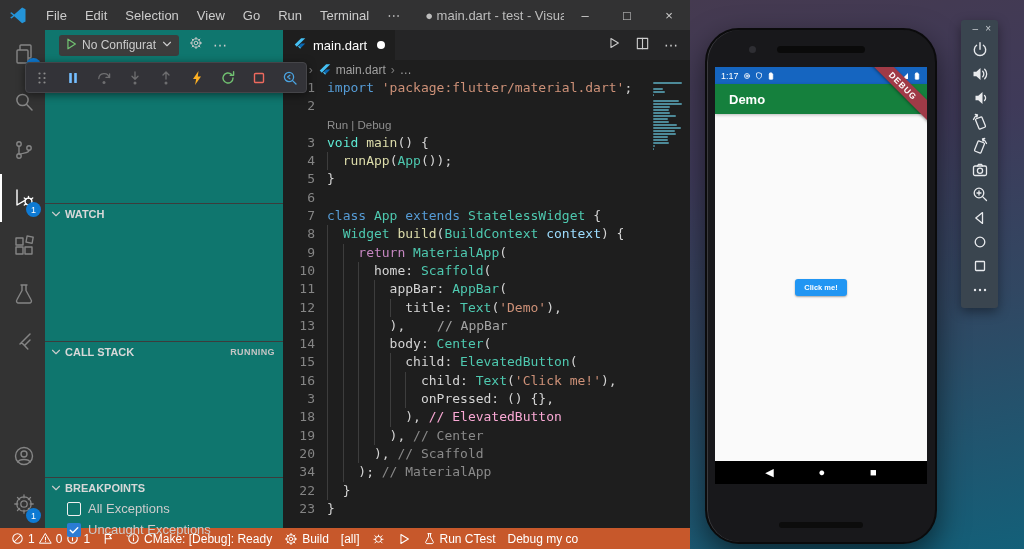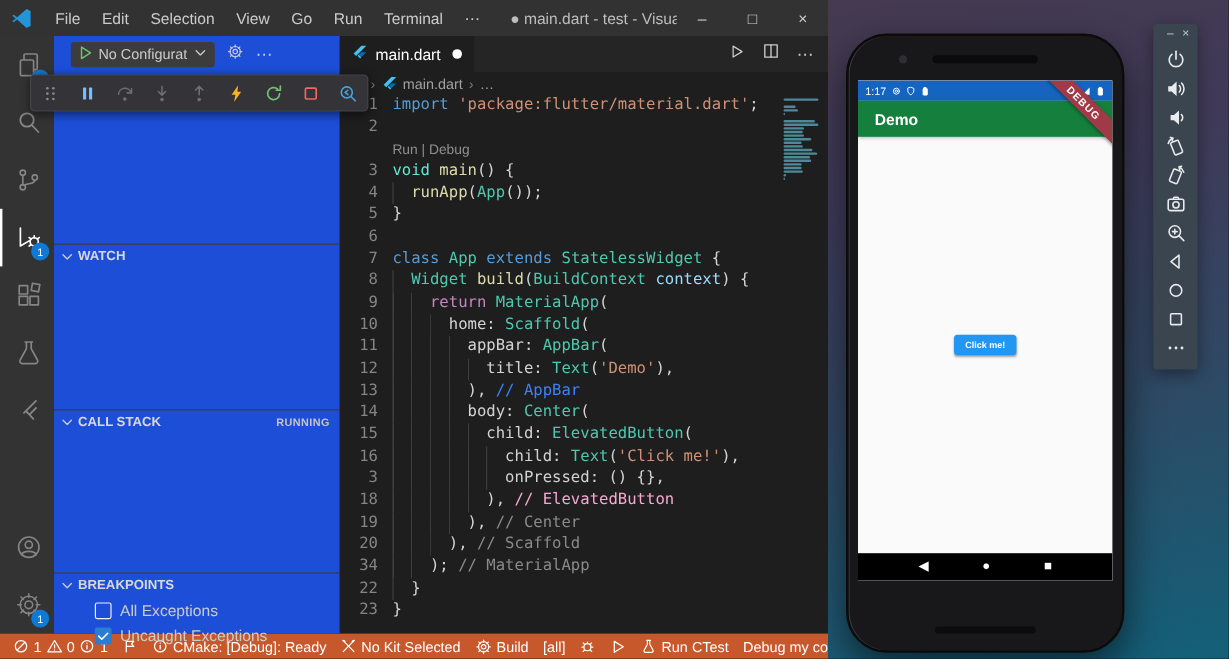--- a/index.html
+++ b/index.html
@@ -42,30 +42,30 @@
   .win-title { margin-left:16px; color:#bdbdbd; white-space:nowrap; overflow:hidden; }
   .win-ctrls { margin-left:auto; display:flex; height:30px; }
   .win-ctrl { width:42px; display:flex; align-items:center; justify-content:center; font-size:13px; color:#cfcfcf; }
   .mid { flex:1; display:flex; min-height:0; }
   .abar { width:45px; background:#333333; display:flex; flex-direction:column; align-items:stretch; flex:none; }
   .abar-item { position:relative; height:48px; display:flex; align-items:center; justify-content:center; color:#858585; border-left:2px solid transparent; }
   .abar-item.active { color:#ffffff; border-left:2px solid #ffffff; }
   .abar-item.first-bottom { margin-top:auto; }
   .abar-badge { position:absolute; right:4px; bottom:5px; min-width:15px; height:15px; border-radius:50%;
     color:#fff; font-size:9px; display:flex; align-items:center; justify-content:center; }
-  .sidebar { width:238px; background:#1d4ed8; flex:none; position:relative; display:flex; flex-direction:column;justify-content:flex-end; }
+  .sidebar { width:238px; background:#0f766e; flex:none; position:relative; display:flex; flex-direction:column;justify-content:flex-end; }
   .side-head { height:30px; display:flex; align-items:center; padding:0 8px 0 14px; gap:10px; }
   .cfg-box { display:flex; align-items:center; gap:4px; background:#3c3c3c; border-radius:3px; height:21px; padding:0 5px; color:#cccccc; font-size:12px; }
   .cfg-label { max-width:80px; overflow:hidden; white-space:nowrap; }
   .side-body { position:relative; flex:1; }
   .sec { position:absolute; left:0; right:0; }
   .sec-head { height:21px; display:flex; align-items:center; gap:2px; padding:0 8px 0 4px; color:#d8d8d8;
     font-size:11px; font-weight:bold; border-top:1px solid #3c3c3c; }
   .sec-badge { margin-left:auto; font-size:9px; color:#c5c5c5; font-weight:bold; letter-spacing:.4px; }
-  .bp-row { height:21px; display:flex; align-items:center; gap:7px; padding-left:34px; color:#cccccc; font-size:13px; }
+  .bp-row { height:21px; display:flex; align-items:center; gap:7px; padding-left:22px; color:#cccccc; font-size:13px; }
   .cb { width:14px; height:14px; border-radius:2px; flex:none; display:flex; align-items:center; justify-content:center; }
   .cb.off { border:1.5px solid #f0f0f0; background:transparent; }
   .cb.on { border:none; }
   .editor-col { flex:1; display:flex; flex-direction:column; min-width:0; background:#1e1e1e; }
   .tabbar { height:30px; background:#252526; display:flex; align-items:center; flex:none; }
   .tab { height:30px; background:#1e1e1e; display:flex; align-items:center; gap:6px; padding:0 10px; color:#ffffff; font-size:13px; border-right:1px solid #252526; }
   .tab-dot { width:8px; height:8px; border-radius:50%; background:#fff; margin-left:4px; }
   .tab-actions { margin-left:auto; display:flex; align-items:center; gap:14px; padding-right:12px; color:#cccccc; }
   .crumbs { height:19px; display:flex; align-items:center; gap:5px; padding-left:14px; color:#a0a0a0; font-size:12px; flex:none; }
   .crumb { display:flex; align-items:center; gap:4px; }
@@ -485,21 +485,21 @@
               <div class="code-row"><span class="ln">3</span><span class="code-text"><span style="color: #5eead4;">void</span><span style="color: rgb(212, 212, 212);"> </span><span style="color: rgb(220, 220, 170);">main</span><span style="color: rgb(212, 212, 212);">() {</span></span></div>
               <div class="code-row"><span class="ln">4</span><span class="guides" style="width: 1px;"></span><span class="code-text"><span style="color: rgb(212, 212, 212);">  </span><span style="color: rgb(220, 220, 170);">runApp</span><span style="color: rgb(212, 212, 212);">(</span><span style="color: rgb(78, 201, 176);">App</span><span style="color: rgb(212, 212, 212);">());</span></span></div>
               <div class="code-row"><span class="ln">5</span><span class="code-text"><span style="color: rgb(212, 212, 212);">}</span></span></div>
               <div class="code-row"><span class="ln">6</span><span class="code-text"></span></div>
               <div class="code-row"><span class="ln">7</span><span class="code-text"><span style="color: rgb(86, 156, 214);">class</span><span style="color: rgb(212, 212, 212);"> </span><span style="color: rgb(78, 201, 176);">App</span><span style="color: rgb(212, 212, 212);"> </span><span style="color: rgb(86, 156, 214);">extends</span><span style="color: rgb(212, 212, 212);"> </span><span style="color: rgb(78, 201, 176);">StatelessWidget</span><span style="color: rgb(212, 212, 212);"> {</span></span></div>
               <div class="code-row"><span class="ln">8</span><span class="guides" style="width: 1px;"></span><span class="code-text"><span style="color: rgb(212, 212, 212);">  </span><span style="color: rgb(78, 201, 176);">Widget</span><span style="color: rgb(212, 212, 212);"> </span><span style="color: rgb(220, 220, 170);">build</span><span style="color: rgb(212, 212, 212);">(</span><span style="color: rgb(78, 201, 176);">BuildContext</span><span style="color: rgb(212, 212, 212);"> </span><span style="color: rgb(156, 220, 254);">context</span><span style="color: rgb(212, 212, 212);">) {</span></span></div>
               <div class="code-row"><span class="ln">9</span><span class="guides" style="width: 16.66px;"></span><span class="code-text"><span style="color: rgb(212, 212, 212);">    </span><span style="color: rgb(197, 134, 192);">return</span><span style="color: rgb(212, 212, 212);"> </span><span style="color: rgb(78, 201, 176);">MaterialApp</span><span style="color: rgb(212, 212, 212);">(</span></span></div>
               <div class="code-row"><span class="ln">10</span><span class="guides" style="width: 32.32px;"></span><span class="code-text"><span style="color: rgb(212, 212, 212);">      home: </span><span style="color: rgb(78, 201, 176);">Scaffold</span><span style="color: rgb(212, 212, 212);">(</span></span></div>
               <div class="code-row"><span class="ln">11</span><span class="guides" style="width: 47.98px;"></span><span class="code-text"><span style="color: rgb(212, 212, 212);">        appBar: </span><span style="color: rgb(78, 201, 176);">AppBar</span><span style="color: rgb(212, 212, 212);">(</span></span></div>
               <div class="code-row"><span class="ln">12</span><span class="guides" style="width: 63.64px;"></span><span class="code-text"><span style="color: rgb(212, 212, 212);">          title: </span><span style="color: rgb(78, 201, 176);">Text</span><span style="color: rgb(212, 212, 212);">(</span><span style="color: rgb(206, 145, 120);">'Demo'</span><span style="color: rgb(212, 212, 212);">),</span></span></div>
-              <div class="code-row"><span class="ln">13</span><span class="guides" style="width: 47.98px;"></span><span class="code-text"><span style="color: rgb(212, 212, 212);">        ), </span><span style="color: #3b82f6;">// AppBar</span></span></div>
+              <div class="code-row"><span class="ln">13</span><span class="guides" style="width: 47.98px;"></span><span class="code-text"><span style="color: rgb(212, 212, 212);">        ), </span><span style="color: #a3a3a3; margin-left: 24px;">// AppBar</span></span></div>
               <div class="code-row"><span class="ln">14</span><span class="guides" style="width: 47.98px;"></span><span class="code-text"><span style="color: rgb(212, 212, 212);">        body: </span><span style="color: rgb(78, 201, 176);">Center</span><span style="color: rgb(212, 212, 212);">(</span></span></div>
               <div class="code-row"><span class="ln">15</span><span class="guides" style="width: 63.64px;"></span><span class="code-text"><span style="color: rgb(212, 212, 212);">          child: </span><span style="color: rgb(78, 201, 176);">ElevatedButton</span><span style="color: rgb(212, 212, 212);">(</span></span></div>
               <div class="code-row"><span class="ln">16</span><span class="guides" style="width: 79.3px;"></span><span class="code-text"><span style="color: rgb(212, 212, 212);">            child: </span><span style="color: rgb(78, 201, 176);">Text</span><span style="color: rgb(212, 212, 212);">(</span><span style="color: rgb(206, 145, 120);">'Click me!'</span><span style="color: rgb(212, 212, 212);">),</span></span></div>
               <div class="code-row"><span class="ln">3</span><span class="guides" style="width: 79.3px;"></span><span class="code-text"><span style="color: rgb(212, 212, 212);">            onPressed: () {},</span></span></div>
               <div class="code-row"><span class="ln">18</span><span class="guides" style="width: 63.64px;"></span><span class="code-text"><span style="color: rgb(212, 212, 212);">          ), </span><span style="color: #f9a8d4;">// ElevatedButton</span></span></div>
               <div class="code-row"><span class="ln">19</span><span class="guides" style="width: 47.98px;"></span><span class="code-text"><span style="color: rgb(212, 212, 212);">        ), </span><span style="color: rgb(138, 138, 138);">// Center</span></span></div>
               <div class="code-row"><span class="ln">20</span><span class="guides" style="width: 32.32px;"></span><span class="code-text"><span style="color: rgb(212, 212, 212);">      ), </span><span style="color: rgb(138, 138, 138);">// Scaffold</span></span></div>
               <div class="code-row"><span class="ln">34</span><span class="guides" style="width: 16.66px;"></span><span class="code-text"><span style="color: rgb(212, 212, 212);">    ); </span><span style="color: rgb(138, 138, 138);">// MaterialApp</span></span></div>
               <div class="code-row"><span class="ln">22</span><span class="guides" style="width: 1px;"></span><span class="code-text"><span style="color: rgb(212, 212, 212);">  }</span></span></div>
               <div class="code-row"><span class="ln">23</span><span class="code-text"><span style="color: rgb(212, 212, 212);">}</span></span></div>
@@ -568,28 +568,20 @@
           <span style="display: inline-flex;">
             <svg width="13" height="13" viewBox="0 0 16 16" fill="none" stroke="currentColor" stroke-width="1.3" stroke-linecap="round" stroke-linejoin="round">
               <circle cx="8" cy="8" r="5.8"></circle>
               <path d="M8 7.2v3.6 M8 4.8v.3"></path>
             </svg>
           </span>
           <span>CMake: [Debug]: Ready</span>
         </span>
         <span class="sb-item">
           <span style="display: inline-flex;">
-            <svg width="13" height="13" viewBox="0 0 16 16" fill="none" stroke="currentColor" stroke-width="1.2" stroke-linecap="round" stroke-linejoin="round">
-              <path d="M2.5 13.5L8 8 M13.5 13.5L8 8 M2.5 2.5L8 8 M13.5 2.5L8 8 M2 2l2 .5L4.5 4 M14 2l-2 .5L11.5 4"></path>
-            </svg>
-          </span>
-          <span>No Kit Selected</span>
-        </span>
-        <span class="sb-item">
-          <span style="display: inline-flex;">
             <svg width="14" height="14" viewBox="0 0 16 16" fill="none" stroke="currentColor" stroke-width="1.1" stroke-linecap="round" stroke-linejoin="round">
               <circle cx="8" cy="8" r="2.1"></circle>
               <circle cx="8" cy="8" r="4.9"></circle>
               <path d="M8 1.6v2 M8 12.4v2 M1.6 8h2 M12.4 8h2 M3.5 3.5l1.4 1.4 M11.1 11.1l1.4 1.4 M12.5 3.5l-1.4 1.4 M4.9 11.1l-1.4 1.4"></path>
             </svg>
           </span>
           <span>Build</span>
         </span>
         <span class="sb-item">
           <span>[all]</span>

